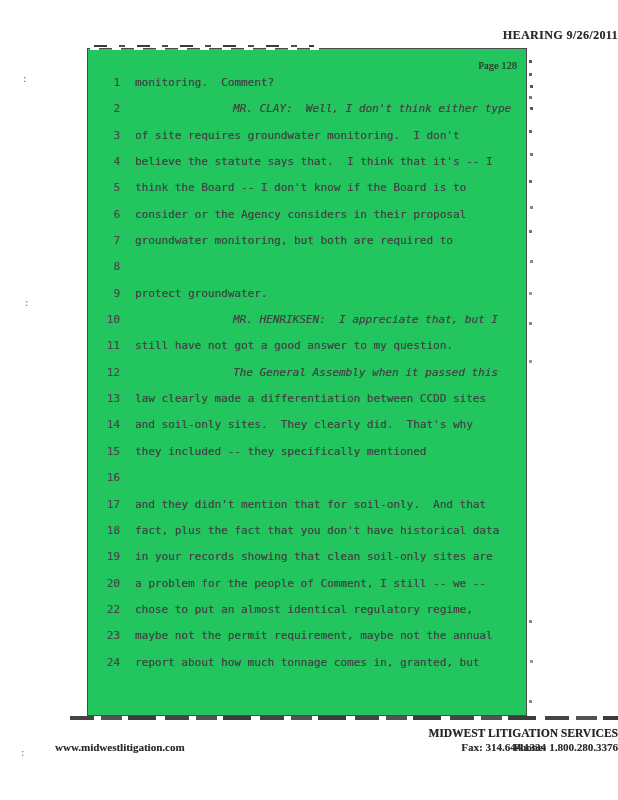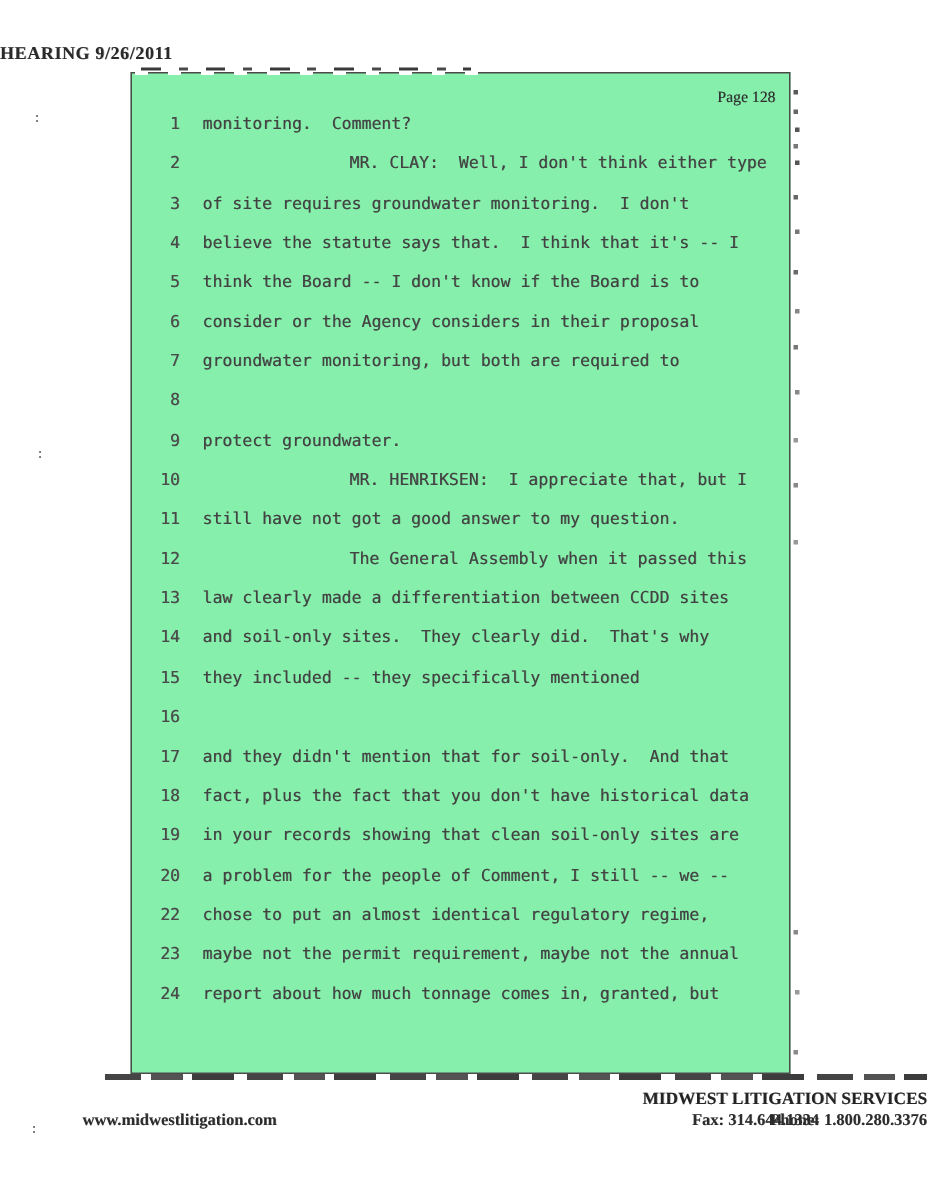--- a/index.html
+++ b/index.html
@@ -5,30 +5,30 @@
   html,body { margin:0; padding:0; }
   body {
     width:618px; height:800px;
     background:#ffffff;
     font-family:"Liberation Serif", serif;
     position:relative;
     overflow:hidden;
   }
   .doc-header {
     position:absolute; top:28px; left:0; width:618px;
-    text-align:left;
+    text-align:right;
     font-weight:bold; font-size:12px; letter-spacing:0.4px;
     color:#2a2a2a;
     text-shadow:0.4px 0 0 rgba(40,40,40,.45);
   }
   .box {
     position:absolute; left:87px; top:48px;
     width:438px; height:666px;
     border:1px solid #4b4b4b;
-    background:#86efac;
+    background:#22c55e;
   }
   
   .top-break {
     position:absolute; top:-1px; left:2px; width:232px; height:2px;
     background:repeating-linear-gradient(90deg,#fff 0 9px, rgba(255,255,255,0) 9px 22px);
   }
   .top-dash {
     position:absolute; top:-4px; left:6px; width:220px; height:2px;
     background:repeating-linear-gradient(90deg,#3a3a3a 0 13px, rgba(0,0,0,0) 13px 25px, #4a4a4a 25px 31px, rgba(0,0,0,0) 31px 43px);
   }
@@ -38,21 +38,21 @@
     text-shadow:0.3px 0 0 rgba(40,40,40,.4);
   }
   .lines { position:absolute; left:8px; top:27px; right:2px; }
   .tline {
     display:flex; height:26.35px; align-items:baseline;
     font-family:"DejaVu Sans Mono", monospace;
     font-size:11px; color:#424242; white-space:pre;
     text-shadow:0.35px 0 0 rgba(70,70,70,.55);
   }
   .lnum { width:24px; text-align:right; margin-right:15px; flex:none; color:#4a4a4a; }
-  .tline.indent .ltext { padding-left:98px; }
+  .tline.indent .ltext { padding-left:98px;font-style:italic; }
   
   .smudge {
     position:absolute; left:70px; top:716px; width:548px; height:4px;
     background:repeating-linear-gradient(90deg,
       #2b2b2b 0 24px, rgba(0,0,0,0) 24px 31px,
       #3b3b3b 31px 52px, rgba(0,0,0,0) 52px 58px,
       #222 58px 86px, rgba(0,0,0,0) 86px 95px);
     opacity:.88;
   }
   

